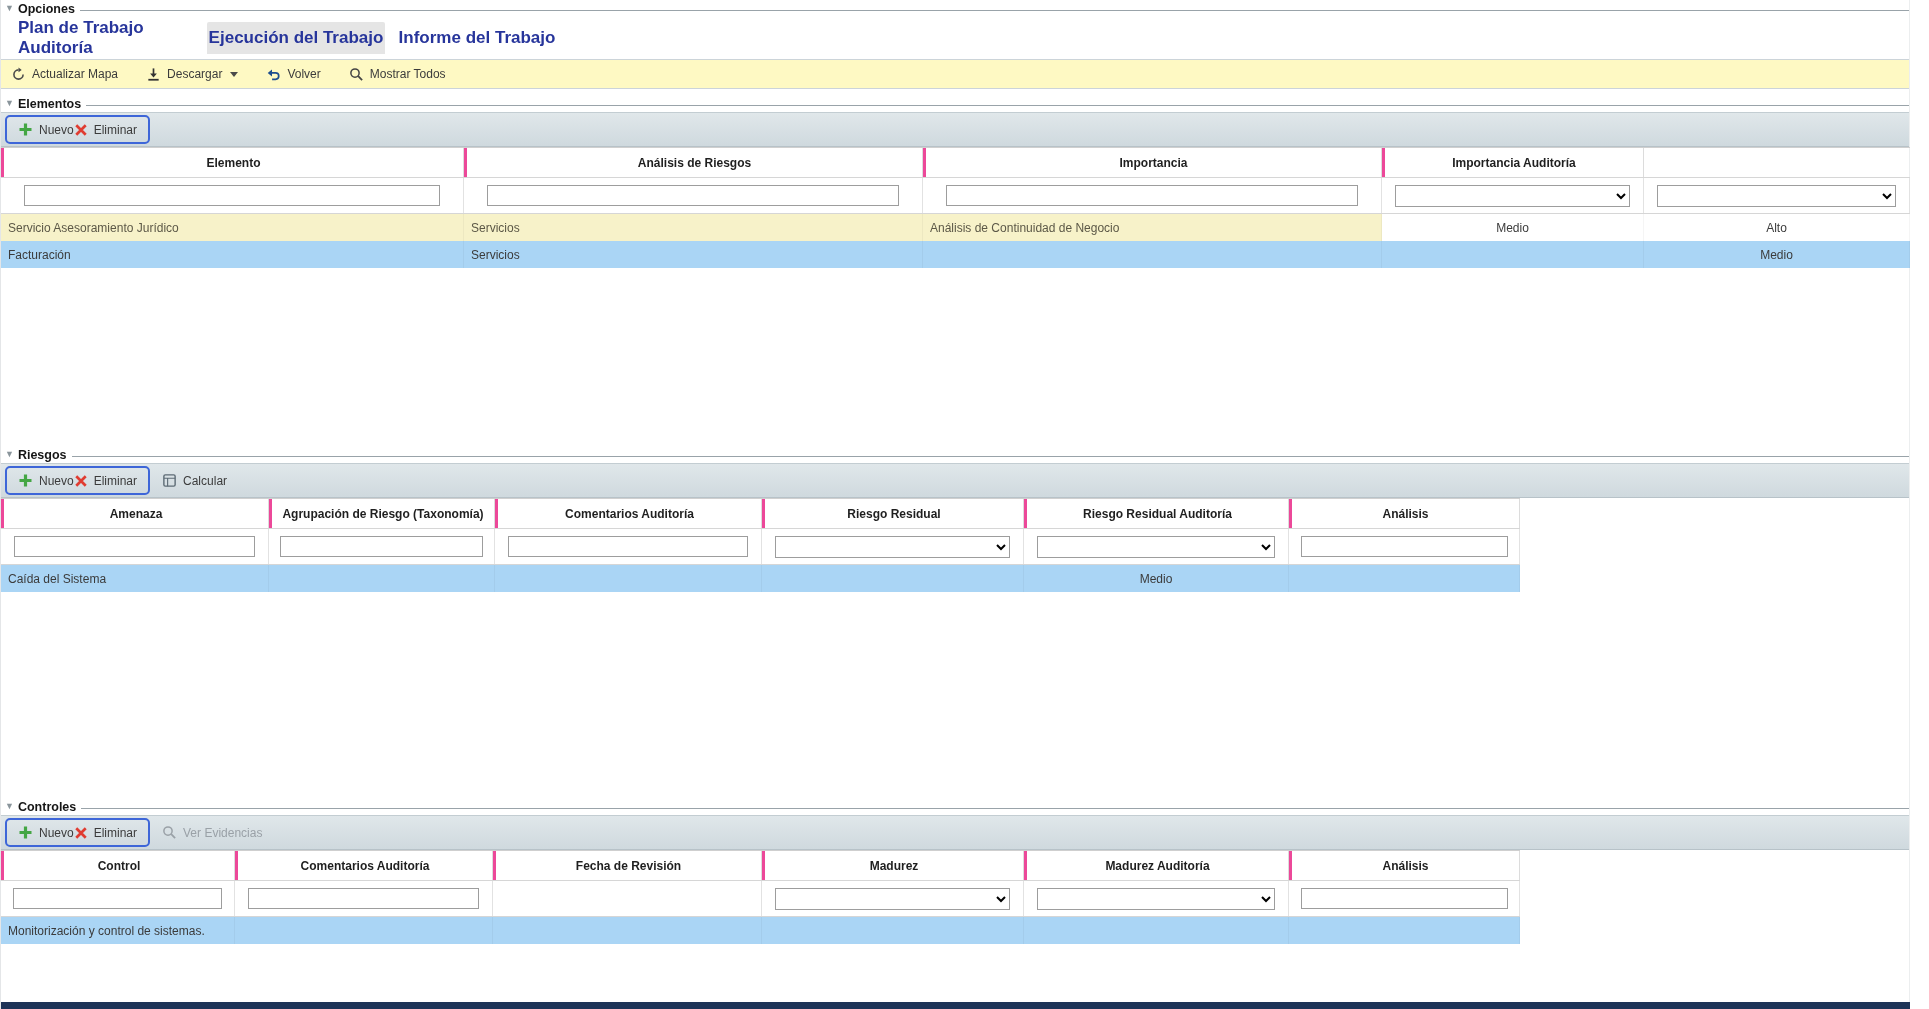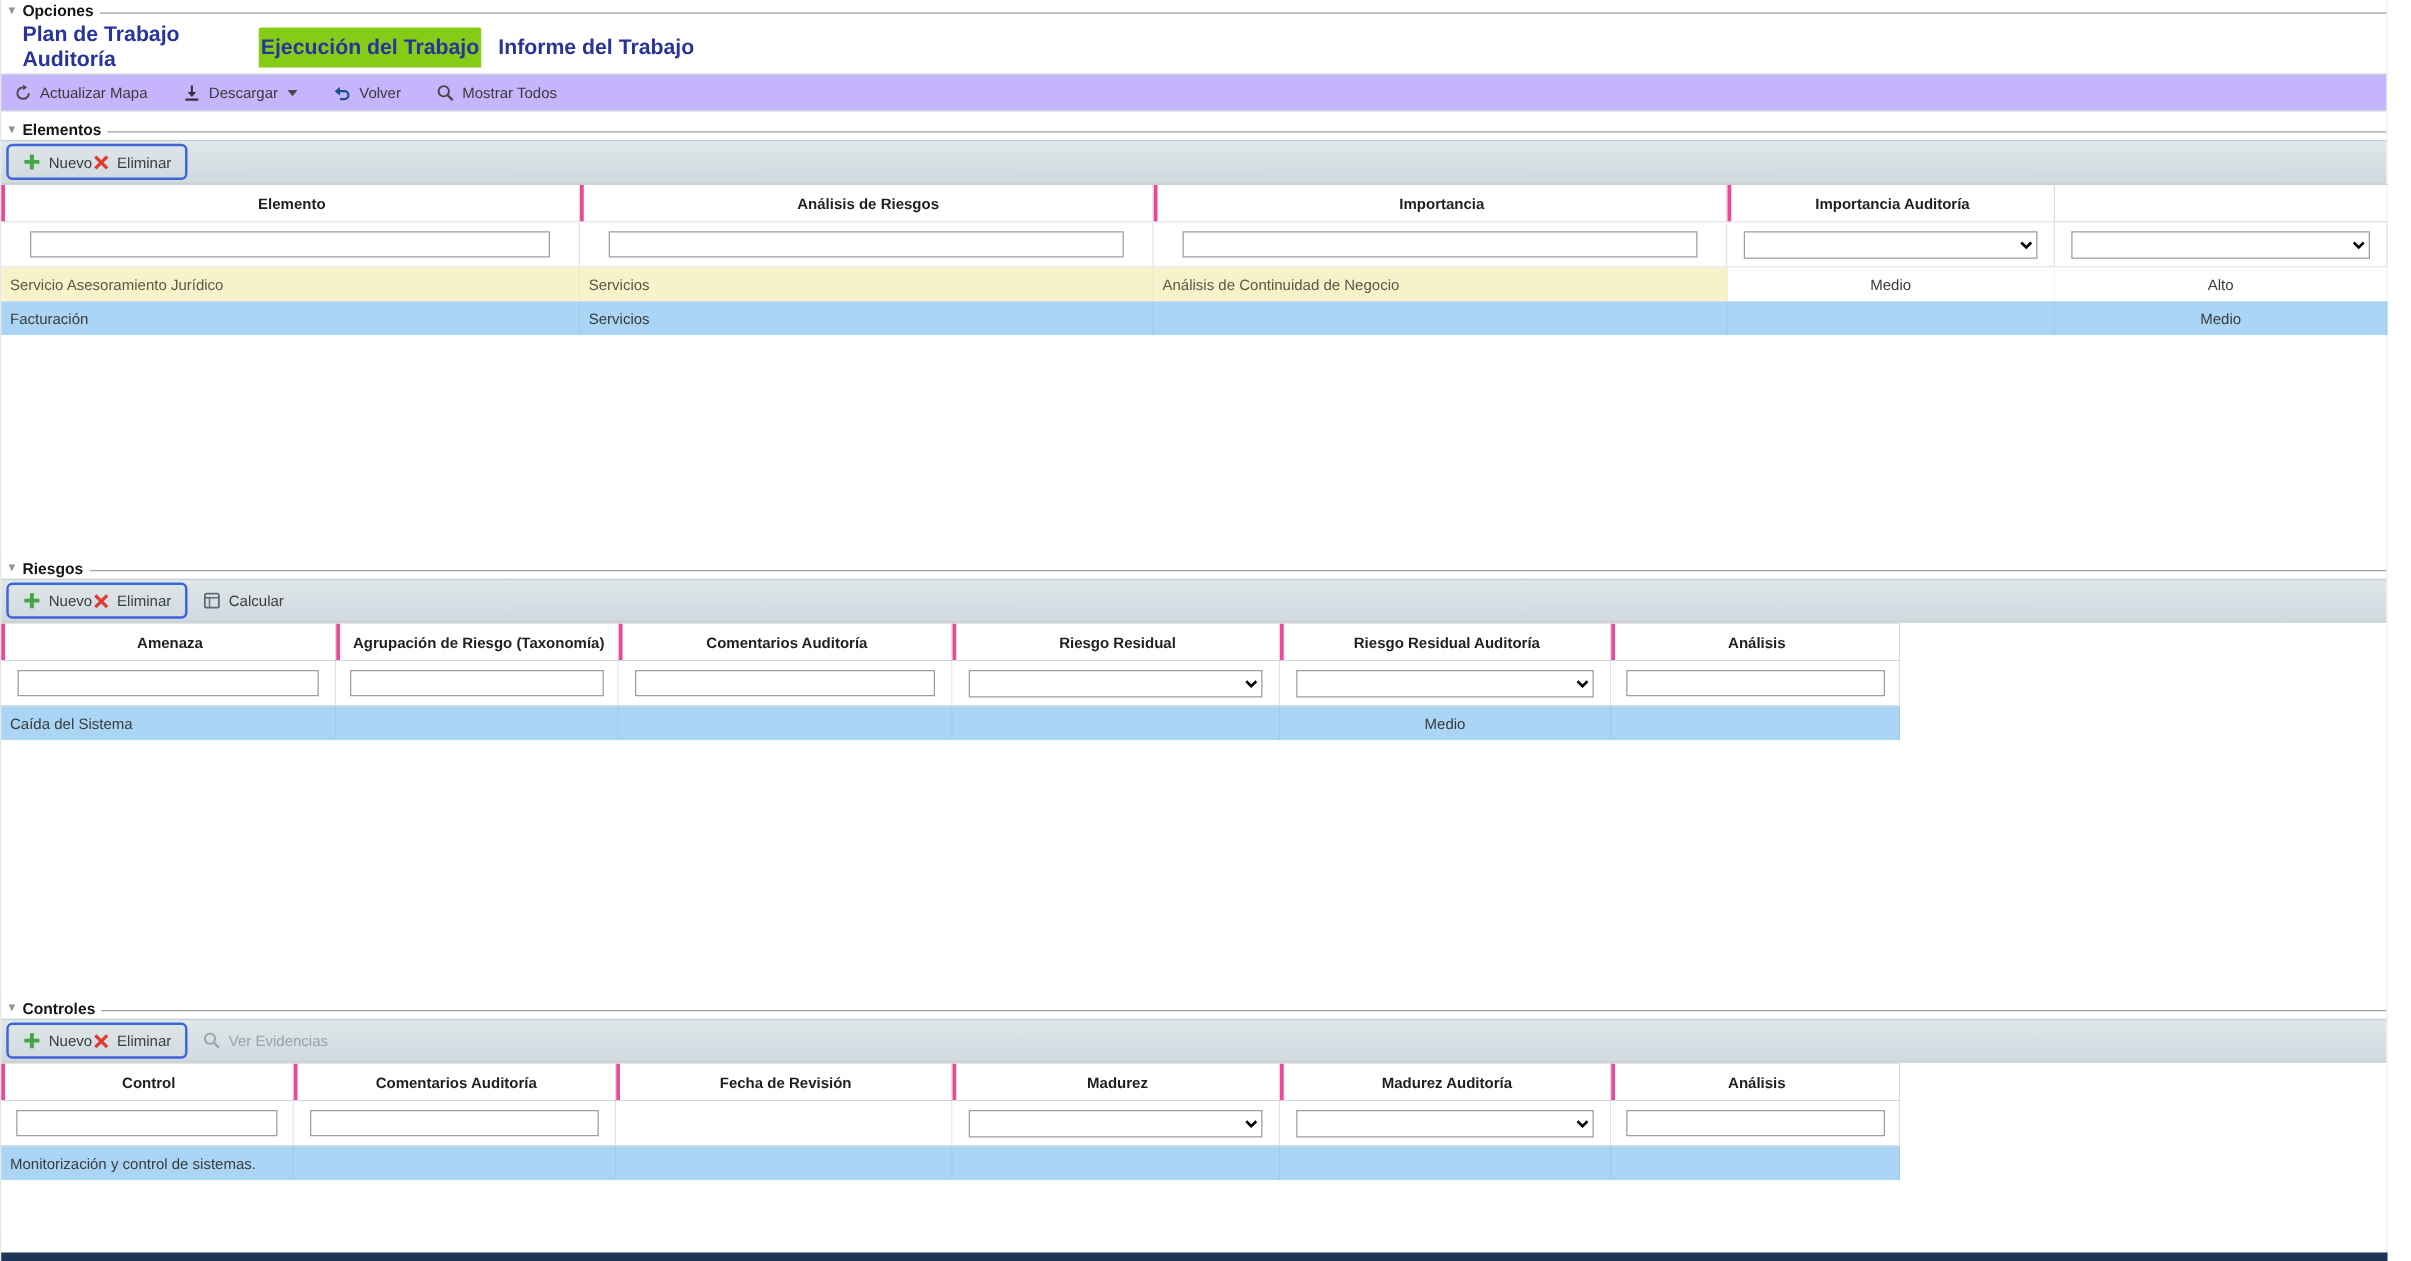--- a/index.html
+++ b/index.html
@@ -9,25 +9,25 @@
 
   
   .group-label{display:flex;align-items:center;height:17px;padding-left:4px}
   .tri{color:#8a959b;font-size:9px;line-height:1;margin-right:4px;cursor:pointer}
   .group-label .lbl{font-weight:bold;color:#151515;font-size:12.5px;white-space:nowrap}
   .group-label .rule{flex:1;height:0;border-top:1px solid #99a3a9;margin-left:5px;margin-top:3px}
 
   
   .tabs{display:flex;gap:3px;padding-left:17px;margin-top:5px}
   .tab{height:32px;display:flex;align-items:center;justify-content:center;font-weight:bold;font-size:17px;color:#27359b;cursor:pointer;border-radius:2px 2px 0 0}
-  .tab.active{background:#84cc16}
+  .tab.active{background:#e5e5e5}
   .tab.t1{width:186px}.tab.t2{width:178px}.tab.t3{width:178px}
 
   
-  .main-toolbar{height:30px;margin-top:5px;background:#c4b5fd;border-top:1px solid #ccd4d9;border-bottom:1px solid #ccd4d9;display:flex;align-items:center;gap:28px;padding-left:10px}
+  .main-toolbar{height:30px;margin-top:5px;background:#fef9c3;border-top:1px solid #ccd4d9;border-bottom:1px solid #ccd4d9;display:flex;align-items:center;gap:28px;padding-left:10px}
   .tb-btn{display:flex;align-items:center;gap:6px;color:#3b3b3b;cursor:pointer;white-space:nowrap}
   .tb-btn svg{display:block}
   .caret{width:0;height:0;border-left:4px solid transparent;border-right:4px solid transparent;border-top:5px solid #4a4a4a;margin-left:2px}
 
   
   .sec-toolbar{height:35px;background:linear-gradient(180deg,#e0e7ea 0%,#cfd9de 100%);border-top:1px solid #c3cdd2;border-bottom:1px solid #b7c2c8;display:flex;align-items:center;padding-left:4px;gap:12px}
   .ne-box{display:flex;align-items:center;border:2px solid #3e66d8;border-radius:5px;height:29px;padding:0 11px;background:transparent}
   .disabled-btn{color:#9aa1a7;cursor:default}
 
   

